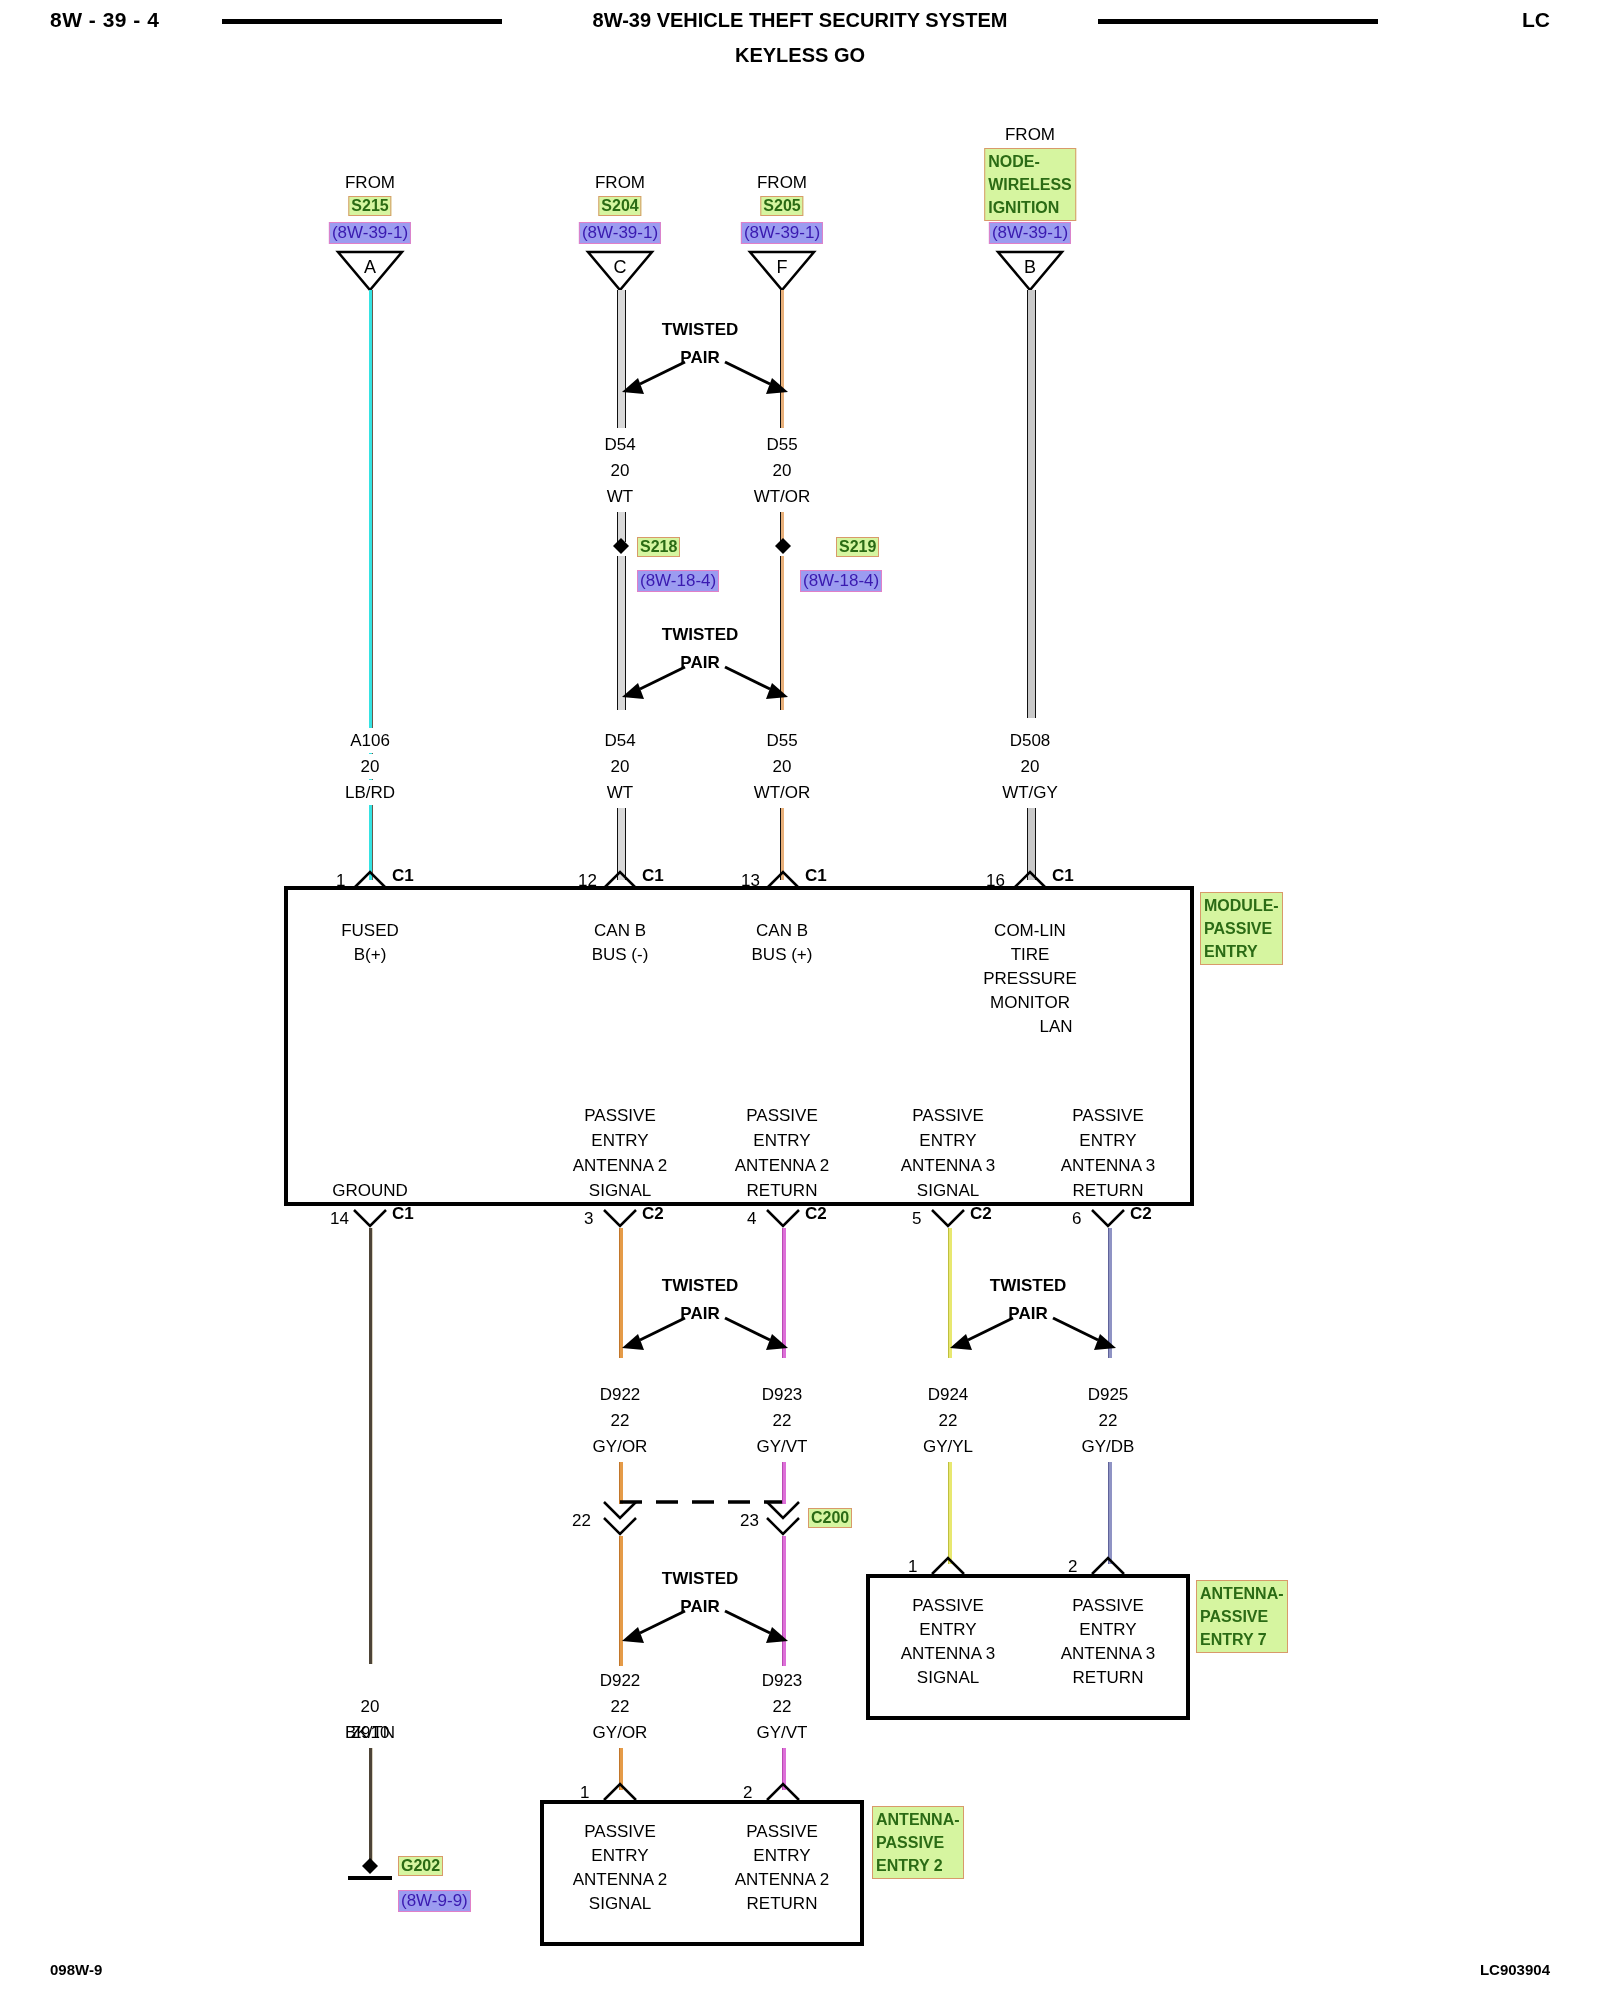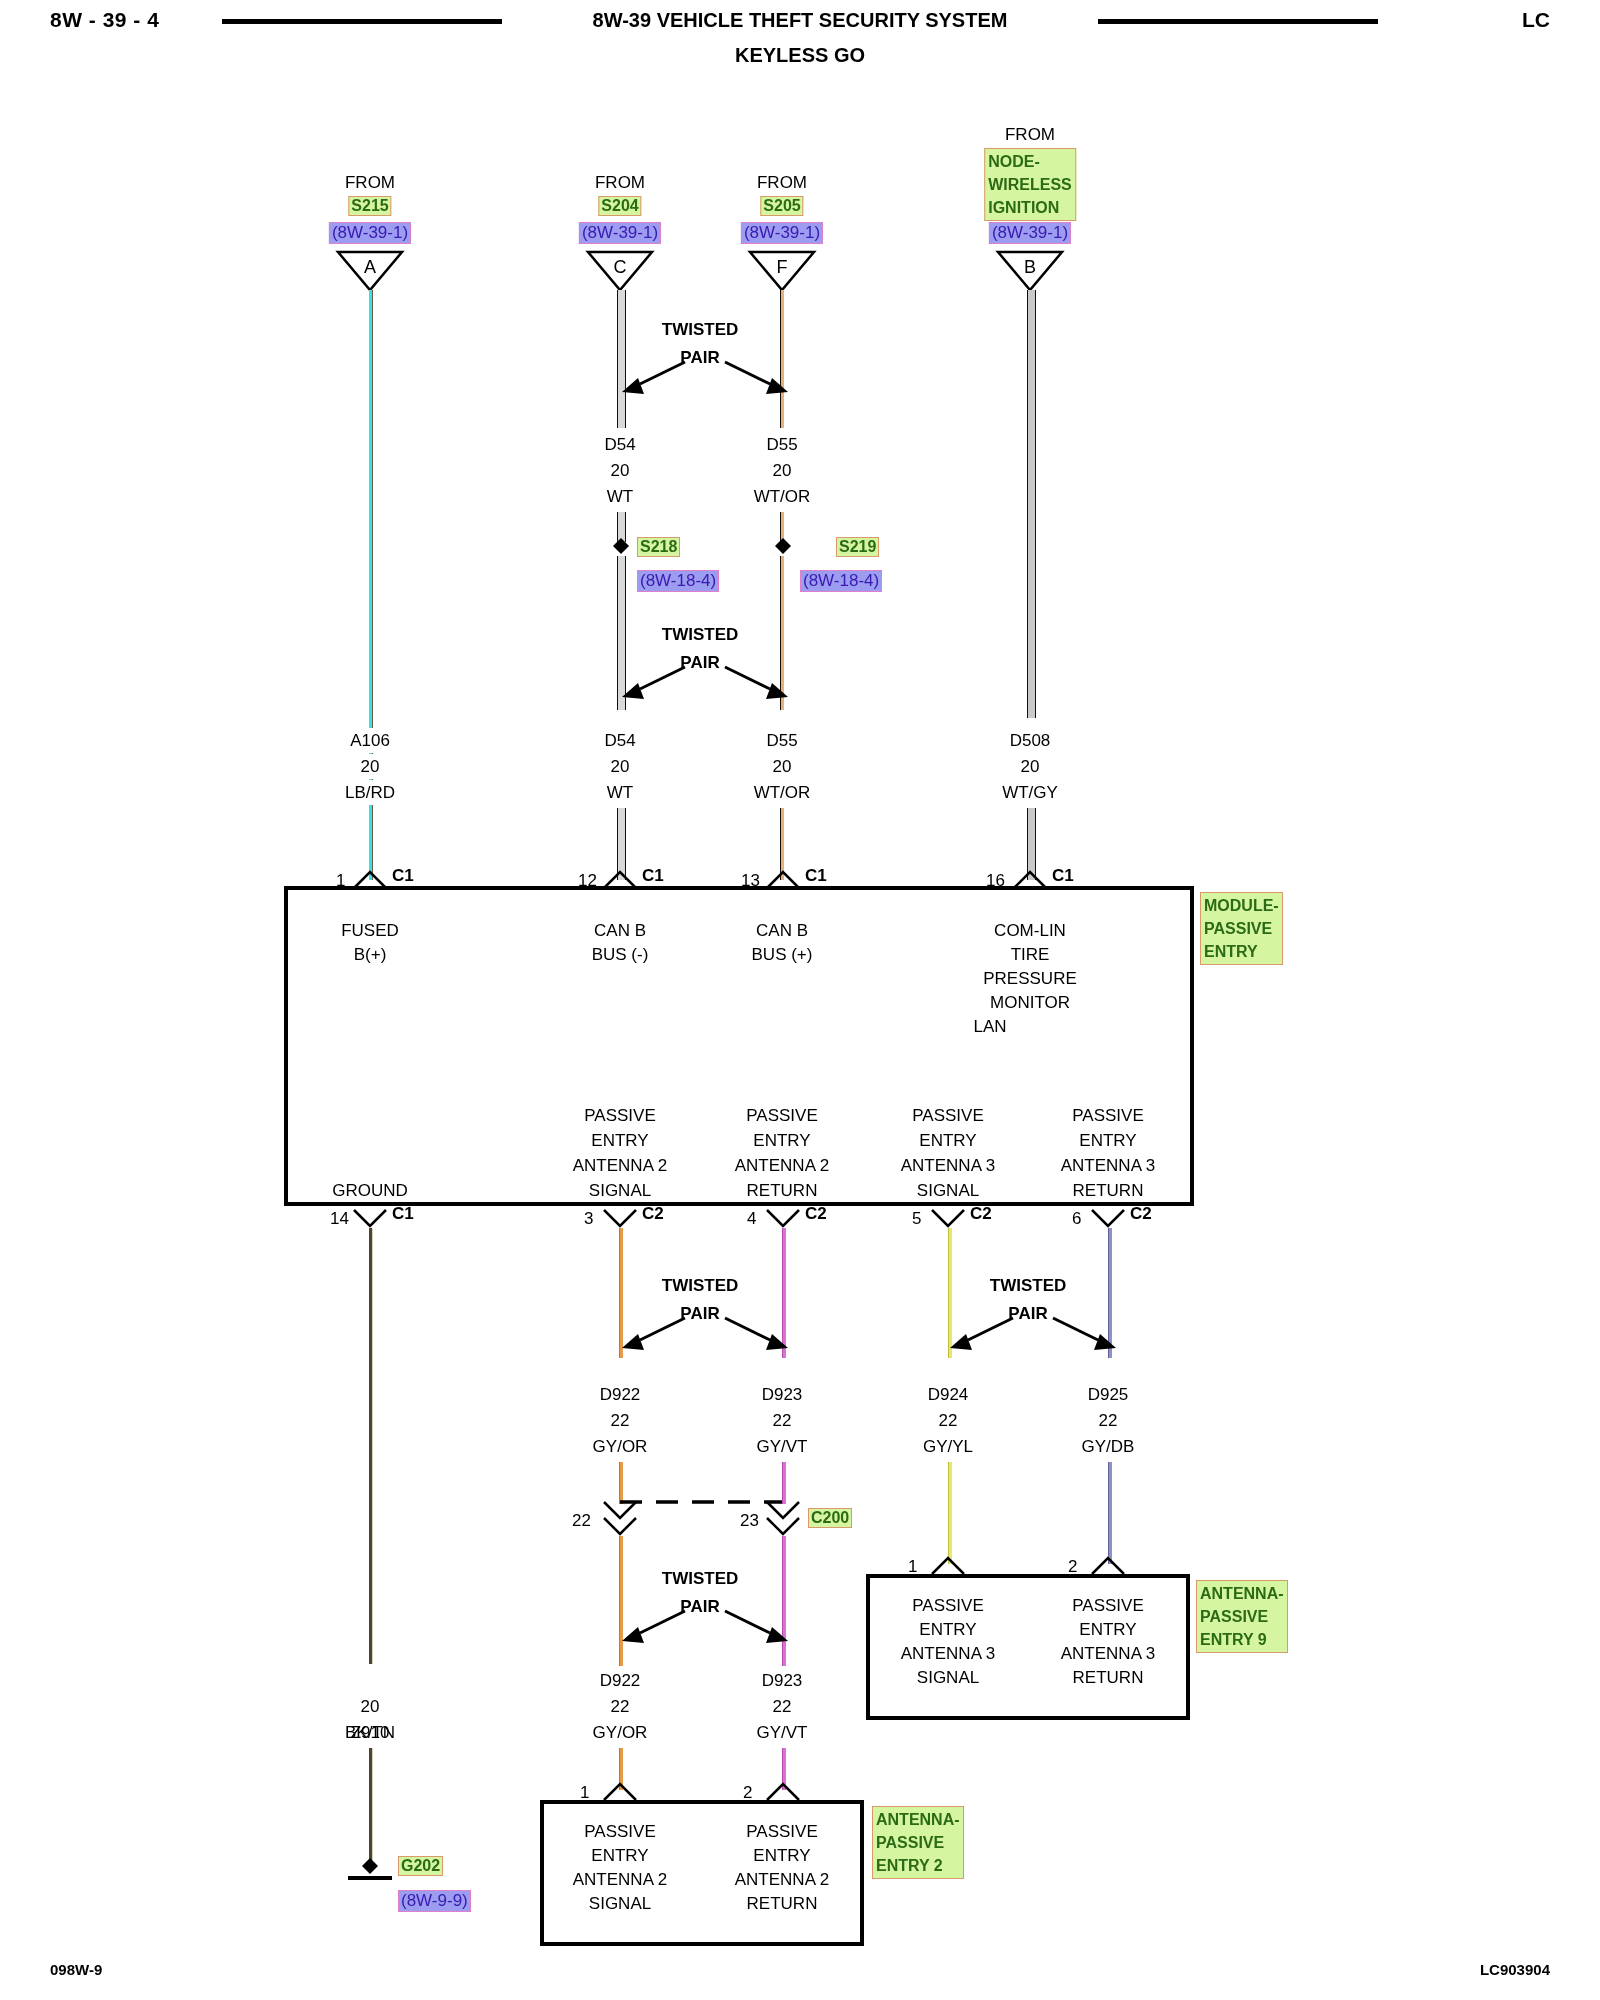--- a/index.html
+++ b/index.html
@@ -218,21 +218,21 @@
   <div class="abs ctr t" style="left:620px;top:918px;">CAN B</div>
   <div class="abs ctr t" style="left:620px;top:942px;">BUS (-)</div>
 
   <div class="abs ctr t" style="left:782px;top:918px;">CAN B</div>
   <div class="abs ctr t" style="left:782px;top:942px;">BUS (+)</div>
 
   <div class="abs ctr t" style="left:1030px;top:918px;">COM-LIN</div>
   <div class="abs ctr t" style="left:1030px;top:942px;">TIRE</div>
   <div class="abs ctr t" style="left:1030px;top:966px;">PRESSURE</div>
   <div class="abs ctr t" style="left:1030px;top:990px;">MONITOR</div>
-  <div class="abs ctr t" style="left:990px;top:1014px;">LAN</div>
+  <div class="abs ctr t" style="left:1056px;top:1014px;">LAN</div>
 
   <div class="abs ctr t" style="left:370px;top:1178px;">GROUND</div>
 
   <div class="abs ctr t" style="left:620px;top:1103px;">PASSIVE</div>
   <div class="abs ctr t" style="left:620px;top:1128px;">ENTRY</div>
   <div class="abs ctr t" style="left:620px;top:1153px;">ANTENNA 2</div>
   <div class="abs ctr t" style="left:620px;top:1178px;">SIGNAL</div>
 
   <div class="abs ctr t" style="left:782px;top:1103px;">PASSIVE</div>
   <div class="abs ctr t" style="left:782px;top:1128px;">ENTRY</div>
@@ -432,21 +432,21 @@
   <div class="abs ctr t" style="left:948px;top:1641px;">ANTENNA 3</div>
   <div class="abs ctr t" style="left:948px;top:1665px;">SIGNAL</div>
   <div class="abs ctr t" style="left:1108px;top:1593px;">PASSIVE</div>
   <div class="abs ctr t" style="left:1108px;top:1617px;">ENTRY</div>
   <div class="abs ctr t" style="left:1108px;top:1641px;">ANTENNA 3</div>
   <div class="abs ctr t" style="left:1108px;top:1665px;">RETURN</div>
   <div class="abs" style="left:1196px;top:1580px;">
     <span class="chip-grn-block">
       <span style="display:block;">ANTENNA-</span>
       <span style="display:block;">PASSIVE</span>
-      <span style="display:block;">ENTRY 9</span>
+      <span style="display:block;">ENTRY 7</span>
     </span></div>
 
   <div class="mbox" style="left:540px;top:1800px;width:324px;height:146px;"></div>
   <div class="abs ctr t" style="left:620px;top:1819px;">PASSIVE</div>
   <div class="abs ctr t" style="left:620px;top:1843px;">ENTRY</div>
   <div class="abs ctr t" style="left:620px;top:1867px;">ANTENNA 2</div>
   <div class="abs ctr t" style="left:620px;top:1891px;">SIGNAL</div>
   <div class="abs ctr t" style="left:782px;top:1819px;">PASSIVE</div>
   <div class="abs ctr t" style="left:782px;top:1843px;">ENTRY</div>
   <div class="abs ctr t" style="left:782px;top:1867px;">ANTENNA 2</div>

